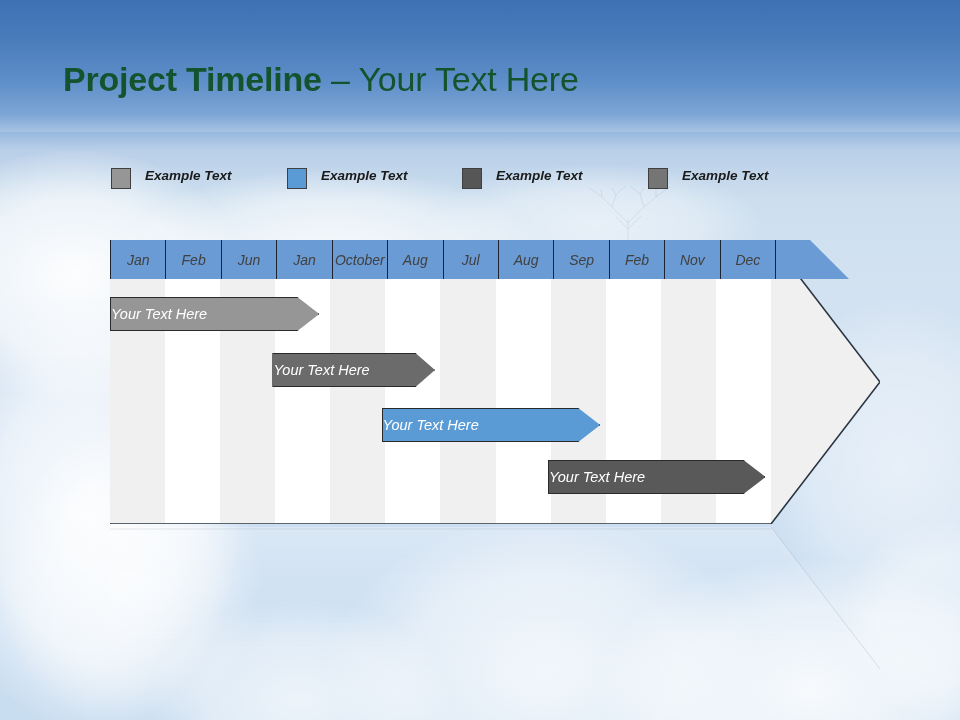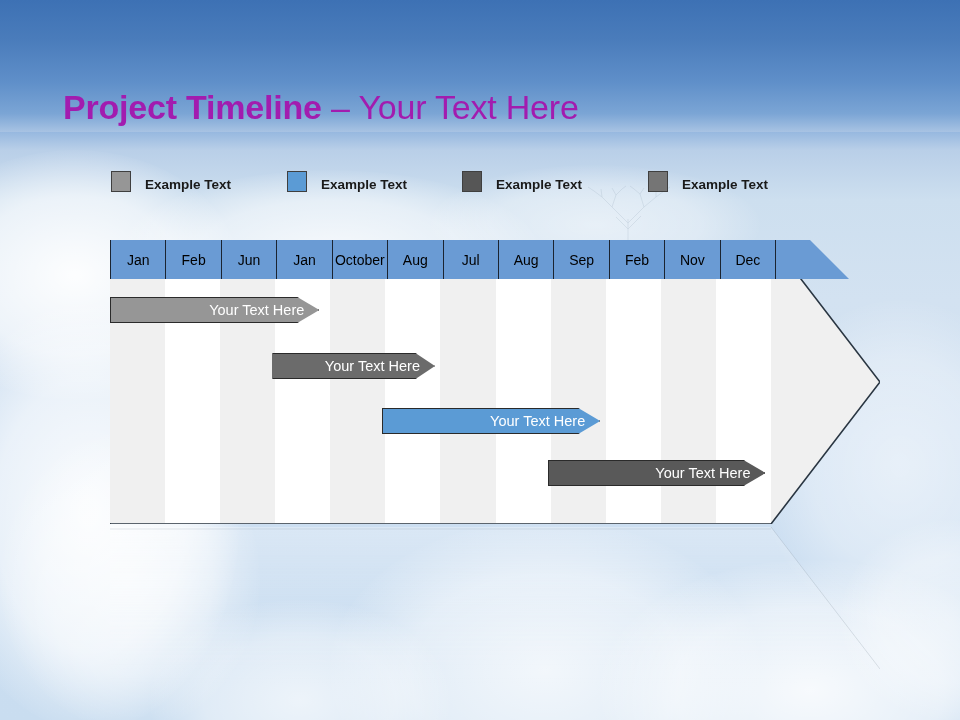--- a/index.html
+++ b/index.html
@@ -71,43 +71,43 @@
     left: 0; top: 0;
     width: 960px;
     height: 132px;
     background: linear-gradient(to bottom, #3d71b4 0%, #4a7cbb 30%, #5f8fc9 62%, #7ba5d5 86%, #a8c3e3 100%);
   }
   .slide-title {
     position: absolute;
     left: 63px;
     top: 58px;
     white-space: nowrap;
-    color: #a21caf;
+    color: #14532d;
     font-size: 34px;
     line-height: 42px;
     letter-spacing: -0.2px;
-    margin-top: 28px;
   }
   .slide-title .t-bold { font-weight: bold; }
   .slide-title .t-light { font-weight: normal; }
 
   
   .legend {
     position: absolute;
     left: 0;
     top: 168px;
     width: 960px;
     height: 28px;
   }
   .legend-item {
     position: absolute;
     top: 0;
     height: 24px;
     display: flex;
-    align-items: flex-end;
+    align-items: flex-start;
+    font-style: italic;
   }
   .legend-swatch {
     width: 20px;
     height: 21px;
     border: 1px solid #3f3f3f;
     box-sizing: border-box;
     flex: 0 0 auto;
   }
   .legend-label {
     margin-left: 14px;
@@ -142,25 +142,26 @@
     width: 666px;
     height: 39px;
     display: flex;
   }
   .month-cell {
     flex: 1 1 0;
     height: 39px;
     background: #6a9bd4;
     border-right: 1px solid #1b2430;
     box-sizing: border-box;
-    color: #000000;
+    color: #404040;
     font-size: 14px;
     display: flex;
     align-items: center;
     justify-content: center;
+    font-style: italic;
   }
   .month-cell:first-child { border-left: 1px solid #1b2430; }
 
   .body-cols {
     position: absolute;
     left: 0;
     top: 39px;
     width: 661px;
     height: 244px;
     display: flex;
@@ -168,28 +169,29 @@
   .body-col {
     flex: 1 1 0;
     height: 244px;
   }
   .body-col.even { background: #f0f0f0; }
   .body-col.odd  { background: #ffffff; }
 
   
   .bar {
     position: absolute;
-    height: 26px;
+    height: 34px;
     display: flex;
     align-items: center;
-    justify-content: flex-end;
+    justify-content: flex-start;
     color: #ffffff;
     font-size: 14.5px;
     white-space: nowrap;
     box-sizing: border-box;
+    font-style: italic;
   }
   .bar-label { padding-right: 14px; }
 
   
   .reflection {
     position: absolute;
     left: 110px;
     top: 527px;
     width: 770px;
     height: 160px;

